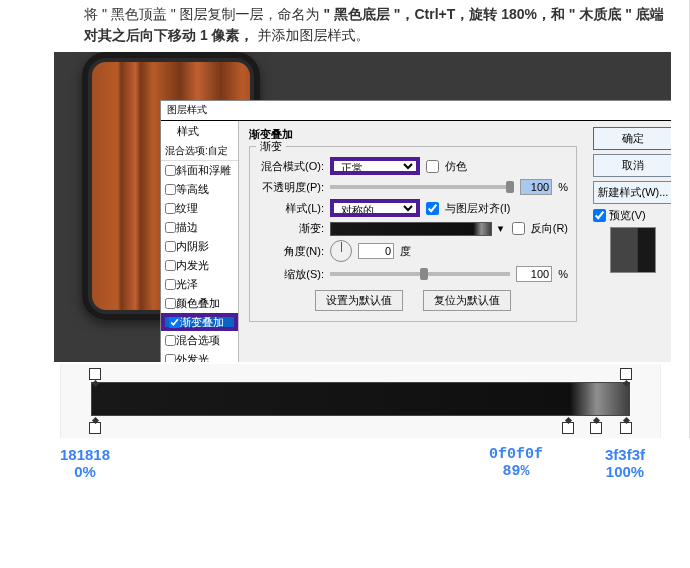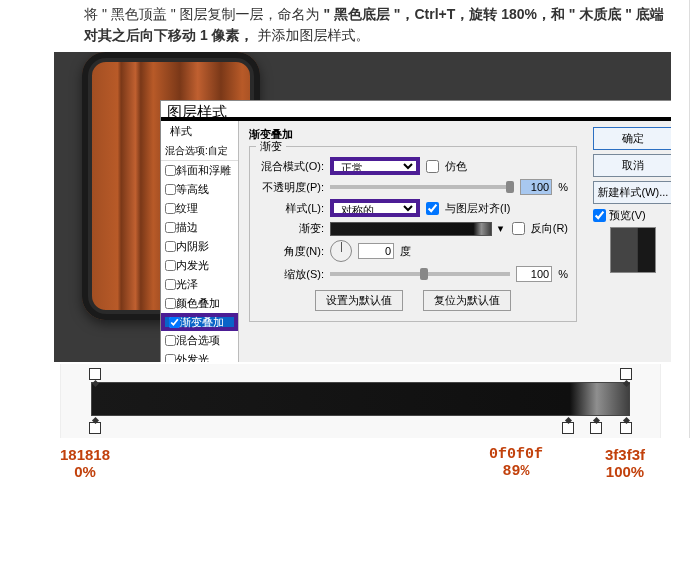--- a/index.html
+++ b/index.html
@@ -11,24 +11,24 @@
   .wood-box {
     position: absolute; left: 28px; top: 0; width: 178px; height: 268px;
     border-radius: 24px;
     background: linear-gradient(90deg, #9a4a20 0%, #b85a28 20%, #7a3818 22%, #c06030 30%, #7a3818 33%, #b85a28 40%, #7a3818 55%, #c06030 65%, #7a3818 78%, #b85a28 90%, #9a4a20 100%);
     box-shadow: inset 0 0 0 6px #1a1a1a, inset 0 0 0 10px #2a2a2a, 0 4px 12px rgba(0,0,0,.5);
   }
   .dialog {
     position: absolute; left: 106px; top: 48px; width: 520px; height: 274px;
     background: #f0f0f0; border: 1px solid #888;
   }
-  .titlebar { background: #fff; border-bottom: 4px solid #000000; height: 20px; padding: 2px 6px; font-size: 15px; }
+  .titlebar { background: #fff; border-bottom: 1px solid #000000; height: 20px; padding: 2px 6px; font-size: 10px; }
   .dlg-body { display:flex; height: calc(100% - 20px); }
   .left-col { width: 78px; border-right: 1px solid #bbb; background: #fff; }
-  .left-head { padding: 3px 2px; font-size: 11px; margin-left: 7px; }
+  .left-head { padding: 3px 16px; font-size: 11px; }
   .left-sub { padding: 2px 4px; font-size: 10px; border-bottom: 1px solid #ddd; }
   .lyr-list div { padding: 2px 4px; font-size: 11px; display:flex; align-items:center; gap:0; }
   .lyr-list input[type=checkbox]{ width:11px; height:11px; }
   .lyr-list .sel { background: #0a64c8; color:#fff; }
   .mid-col { flex:1; padding: 6px 10px; }
   .group { border: 1px solid #bbb; padding: 6px 8px; position: relative; }
   .group-label { position: absolute; top:-8px; left: 6px; background:#f0f0f0; padding: 0 4px; font-size:11px; }
   .row { display:flex; align-items:center; gap:6px; margin: 4px 0; font-size:11px; }
   .row label { width: 66px; text-align:right; }
   .sel { border:4px solid #4c1d95; background:#fff; height:18px; font-size:11px; padding:0 3px; }
@@ -49,21 +49,21 @@
   .gradstrip-wrap { position: relative; margin: 2px 28px 0 30px; }
   .gradstrip-bg { background:#f8f8f8; border-left:1px solid #eee; border-right:1px solid #eee; padding: 18px 30px 22px 30px; position:relative; }
   .gradstrip {
     height: 34px; border:1px solid #444;
     background: linear-gradient(90deg,#181818 0%, #0f0f0f 89%, #8f8f8f 94%, #3f3f3f 100%);
   }
   .stop-top { position:absolute; top:4px; width:12px; height:12px; background:#fff; border:1px solid #333; }
   .stop-top::after{content:''; position:absolute; left:3px; top:12px; width:5px; height:5px; background:#333; transform:rotate(45deg);}
   .stop-bot { position:absolute; bottom:4px; width:12px; height:12px; background:#fff; border:1px solid #333; }
   .stop-bot::before{content:''; position:absolute; left:3px; top:-5px; width:5px; height:5px; background:#333; transform:rotate(45deg);}
-  .ann { position:absolute; color:#c2410c; font-size:15px; font-weight:bold; text-align:center; line-height:1.1; }
+  .ann { position:absolute; color:#3b82f6; font-size:15px; font-weight:bold; text-align:center; line-height:1.1; }
 </style>
 </head>
 <body>
 
 <div class="page">
   <div class="instruction">
     <span>将 " 黑色顶盖 " 图层复制一层，命名为</span>
     <b>" 黑色底层 "，Ctrl+T，旋转 180%，和 " 木质底 " 底端对其之后向下移动 1 像素，</b>
     <span>并添加图层样式。</span>
   </div>

